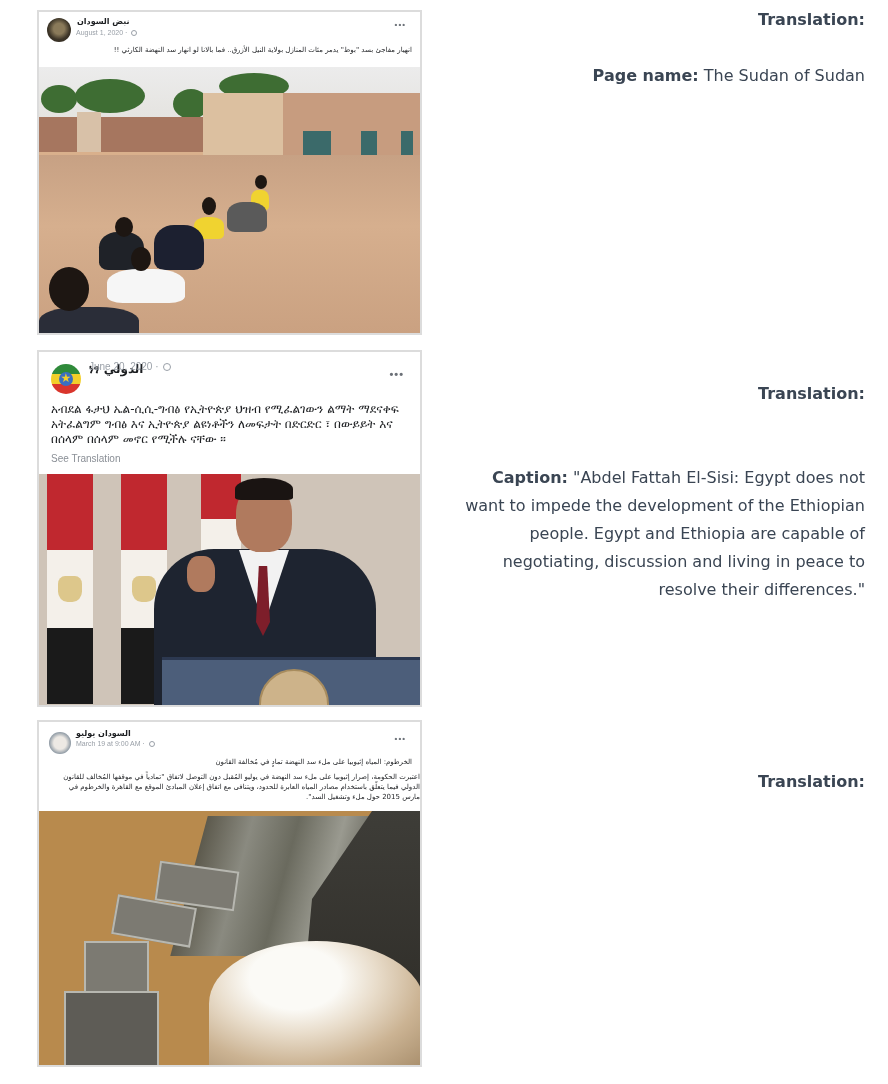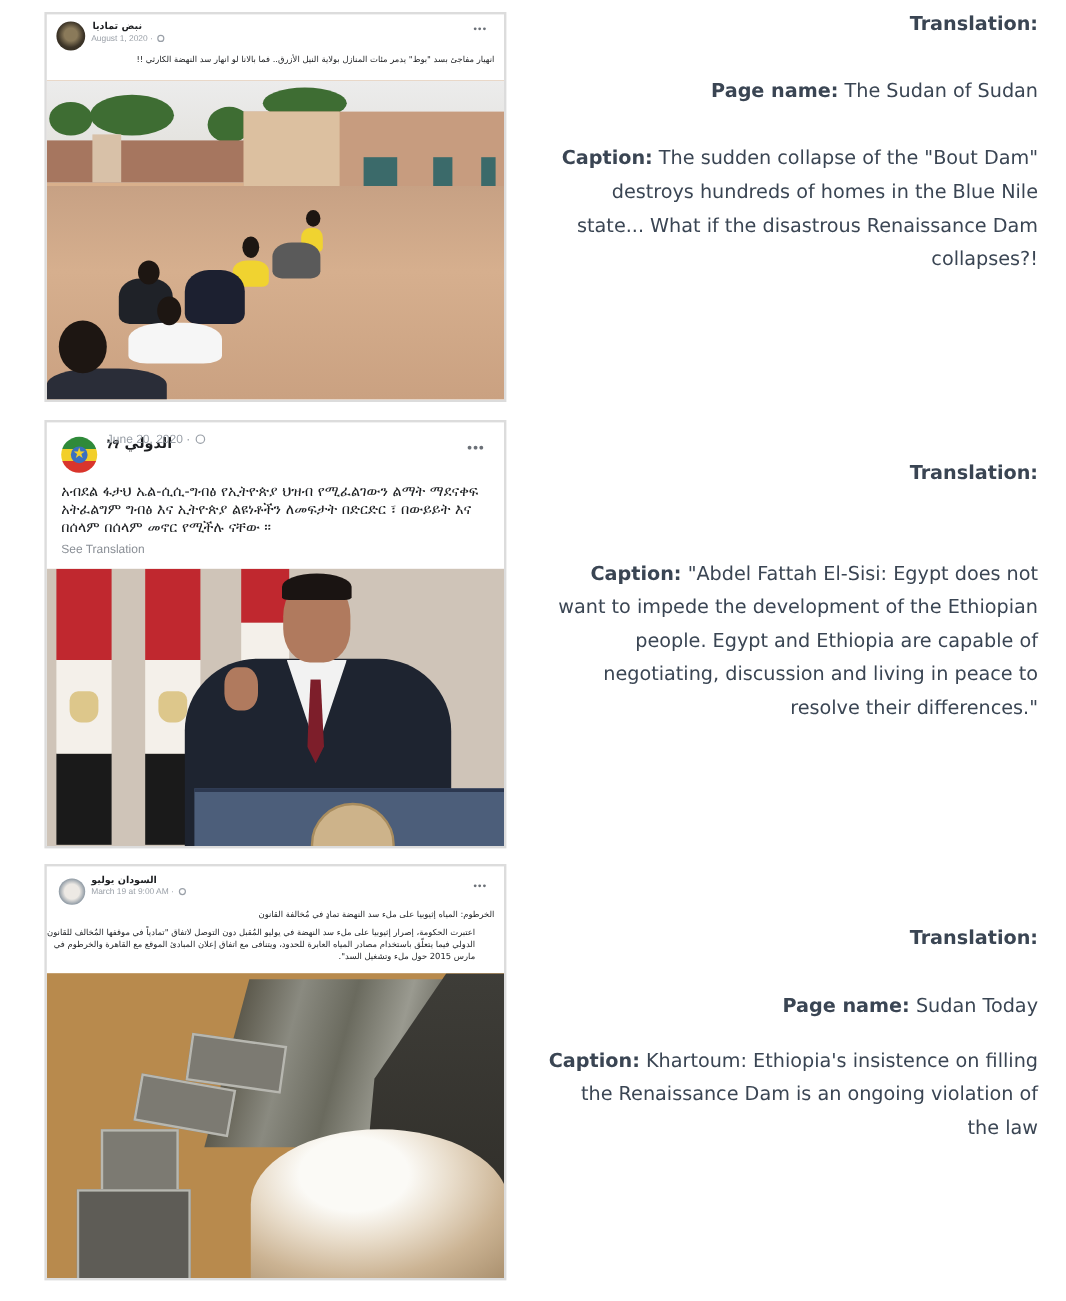--- a/index.html
+++ b/index.html
@@ -88,21 +88,21 @@
 
   
   #card3 { top: 720px; height: 347px; }
   #card3 .avatar { left: 10px; top: 10px; width: 22px; height: 22px;
     background: radial-gradient(circle at 50% 50%, #ede9e4 0 40%, #8f9aa4 70%, #6d7882 100%); }
   #card3 .page-name { left: 37px; top: 7px; font-size: 8px; }
   #card3 .meta { left: 37px; top: 18px; font-size: 7px; }
   #card3 .meta .globe { width: 6px; height: 6px; }
   #card3 .more { right: 14px; top: 12px; font-size: 8px; }
   #card3 .headline { position:absolute; right: 8px; top: 36px; width: 360px; font-size: 7px; color: #1c1e21; direction: rtl; text-align: right; font-family: "DejaVu Sans", sans-serif; }
-  #card3 .body { position:absolute; right: 24px; top: 50px; width: 360px; font-size: 7px; line-height: 10px; color: #1c1e21; direction: rtl; text-align: right; font-family: "DejaVu Sans", sans-serif; }
+  #card3 .body { position:absolute; right: 0; top: 50px; width: 360px; font-size: 7px; line-height: 10px; color: #1c1e21; direction: rtl; text-align: right; font-family: "DejaVu Sans", sans-serif; }
   #card3 .photo { top: 89px; bottom: 0; background: #b88a4d; }
   .dam-wall { position: absolute; left: 150px; top: 5px; width: 230px; height: 140px;
     background: linear-gradient(90deg, #5d5a4d, #8a8a80 20%, #6a6a5e 40%, #9a9a90 60%, #5b5a50 80%); transform: skewX(-15deg); }
   .dam-step { position: absolute; background: #7c7a72; border: 2px solid #b7b7b0; }
   .rock { position: absolute; right: 0; top: 0; width: 120px; height: 220px; background: linear-gradient(#3e3d38, #2f2d28); clip-path: polygon(60% 0, 100% 0, 100% 100%, 0 100%, 10% 40%); }
   .spray { position: absolute; left: 170px; top: 130px; width: 215px; height: 125px; border-radius: 50% 50% 0 0;
     background: radial-gradient(ellipse at 40% 30%, #fbfaf6 0 25%, #e8dcca 45%, #cbb393 70%, #a88e6c 100%); }
 
   
   .trans { position: absolute; left: 455px; width: 410px; font-family: "DejaVu Sans", sans-serif; font-size: 16px; line-height: 28px; color: #3a4553; }
@@ -111,21 +111,21 @@
   .trans .gap { height: 28px; }
   #trans1 { top: 6px; }
   #trans2 { top: 380px; }
   #trans3 { top: 768px; }
 </style>
 </head>
 <body>
 
 <div class="card" id="card1">
   <div class="avatar"></div>
-  <div class="page-name">نبض تماديا</div>
+  <div class="page-name">نبض السودان</div>
   <div class="meta">
     <span>August 1, 2020</span>
     <span> · </span>
     <span class="globe"></span>
   </div>
   <div class="more">•••</div>
   <div class="post-text">انهيار مفاجئ بسد "بوط" يدمر مئات المنازل بولاية النيل الأزرق.. فما بالانا لو انهار سد النهضة الكارثي !!</div>
   <div class="photo">
     <div class="sky1"></div>
     <div class="tree" style="left:2px;top:18px;width:36px;height:28px;"></div>
@@ -220,29 +220,26 @@
     <div class="dam-step" style="left:25px;top:180px;width:95px;height:80px;background:#5e5c56;"></div>
     <div class="spray"></div>
   </div>
 </div>
 
 <div class="trans" id="trans1">
   <p class="label">Translation:</p>
   <div class="gap"></div>
   <p><span class="label">Page name:</span> <span>The Sudan of Sudan</span></p>
   <div class="gap"></div>
-  <p><span class="label">Caption:</span> <span>The sudden collapse of the "Bout Dam" destroys hundreds of homes in the Blue Nile state... What if the disastrous Renaissance Dam collapses?!</span></p>
 </div>
 
 <div class="trans" id="trans2">
   <p class="label">Translation:</p>
   <div class="gap"></div>
   <div class="gap"></div>
   <p><span class="label">Caption:</span> <span>"Abdel Fattah El-Sisi: Egypt does not want to impede the development of the Ethiopian people. Egypt and Ethiopia are capable of negotiating, discussion and living in peace to resolve their differences."</span></p>
 </div>
 
 <div class="trans" id="trans3">
   <p class="label">Translation:</p>
   <div class="gap"></div>
-  <p><span class="label">Page name:</span> <span>Sudan Today</span></p>
   <div style="height:18px"></div>
-  <p><span class="label">Caption:</span> <span>Khartoum: Ethiopia's insistence on filling the Renaissance Dam is an ongoing violation of the law</span></p>
 </div>
 
 </body></html>

